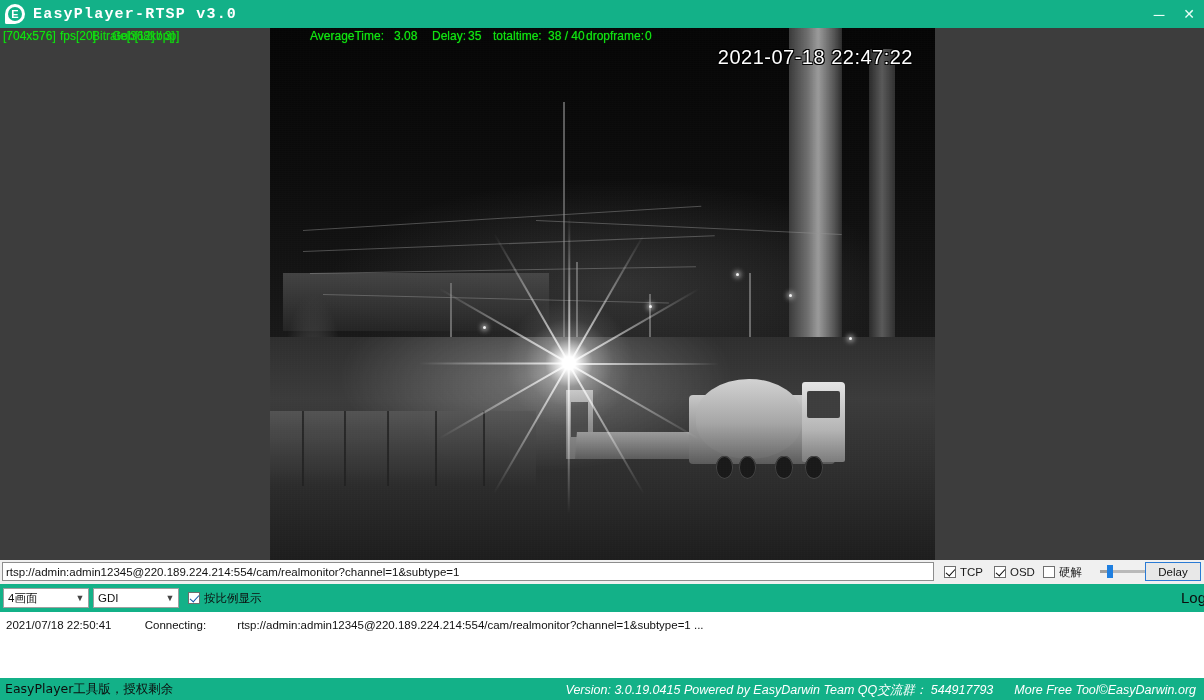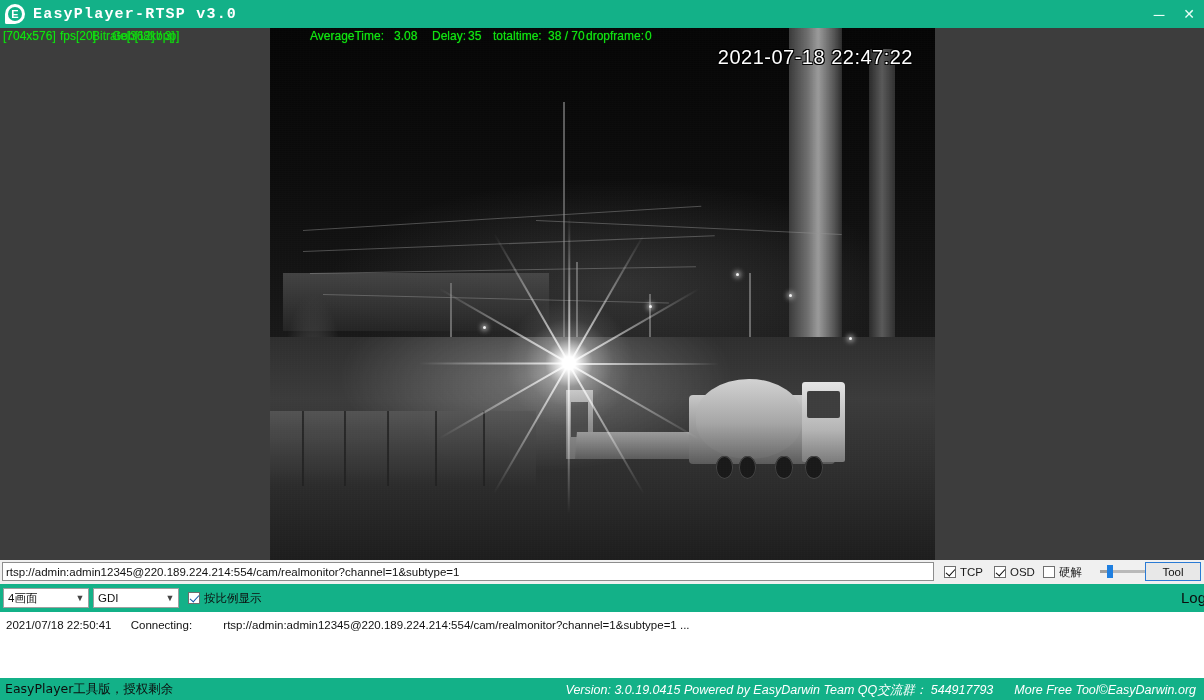--- a/index.html
+++ b/index.html
@@ -259,21 +259,21 @@
   .logpanel{
     position:absolute;left:0;top:612px;width:1204px;height:66px;
     background:#ffffff;overflow:hidden;
   }
   .logline{
     position:absolute;left:6px;top:7px;
     font-size:11.5px;color:#111;white-space:nowrap;
     font-family:"Liberation Sans",sans-serif;
   }
   .logline .t{display:inline-block;}
-  .logline .act{display:inline-block;margin-left:16px;}
+  .logline .act{display:inline-block;margin-left:30px;}
   .logline .u{display:inline-block;margin-left:28px;}
 
   
   .statusbar{
     position:absolute;left:0;top:678px;width:1204px;height:22px;
     background:#13b188;
   }
   .status-left{
     position:absolute;left:5px;top:3px;
     font-size:12.5px;color:#0d0d0d;white-space:nowrap;
@@ -371,21 +371,21 @@
   <div class="stats">
     <span class="seg" style="left:3px">[704x576]</span>
     <span class="seg" style="left:60px">fps[20]</span>
     <span class="seg ghost" style="left:92px">Bitrate[368kbpp]</span>
     <span class="seg ghost" style="left:112px">Gob[12] / 3]</span>
     <span class="seg" style="left:310px">AverageTime:</span>
     <span class="seg" style="left:394px">3.08</span>
     <span class="seg" style="left:432px">Delay:</span>
     <span class="seg" style="left:468px">35</span>
     <span class="seg" style="left:493px">totaltime:</span>
-    <span class="seg" style="left:548px">38 / 70</span>
+    <span class="seg" style="left:548px">38 / 40</span>
     <span class="seg" style="left:586px">dropframe:</span>
     <span class="seg" style="left:645px">0</span>
   </div>
 
   <div class="urlrow">
     <div class="url-input" title="rtsp://">rtsp://admin:admin12345@220.189.224.214:554/cam/realmonitor?channel=1&amp;subtype=1</div>
 
     <div class="opt" style="left:944px">
       <span class="cbx on"></span>
       <span>TCP</span>
@@ -398,21 +398,21 @@
       <span class="cbx"></span>
       <span>硬解</span>
     </div>
 
     <div class="slider-wrap">
       <div class="slider-track"></div>
       <div class="slider-fill"></div>
       <div class="slider-knob"></div>
     </div>
 
-    <div class="stop-btn">Tool</div>
+    <div class="stop-btn">Delay</div>
   </div>
 
   <div class="toolrow">
     <div class="combo" style="left:3px;width:86px">
       <span class="lbl">4画面</span>
       <span class="arrow">▼</span>
     </div>
     <div class="combo" style="left:93px;width:86px">
       <span class="lbl">GDI</span>
       <span class="arrow">▼</span>

